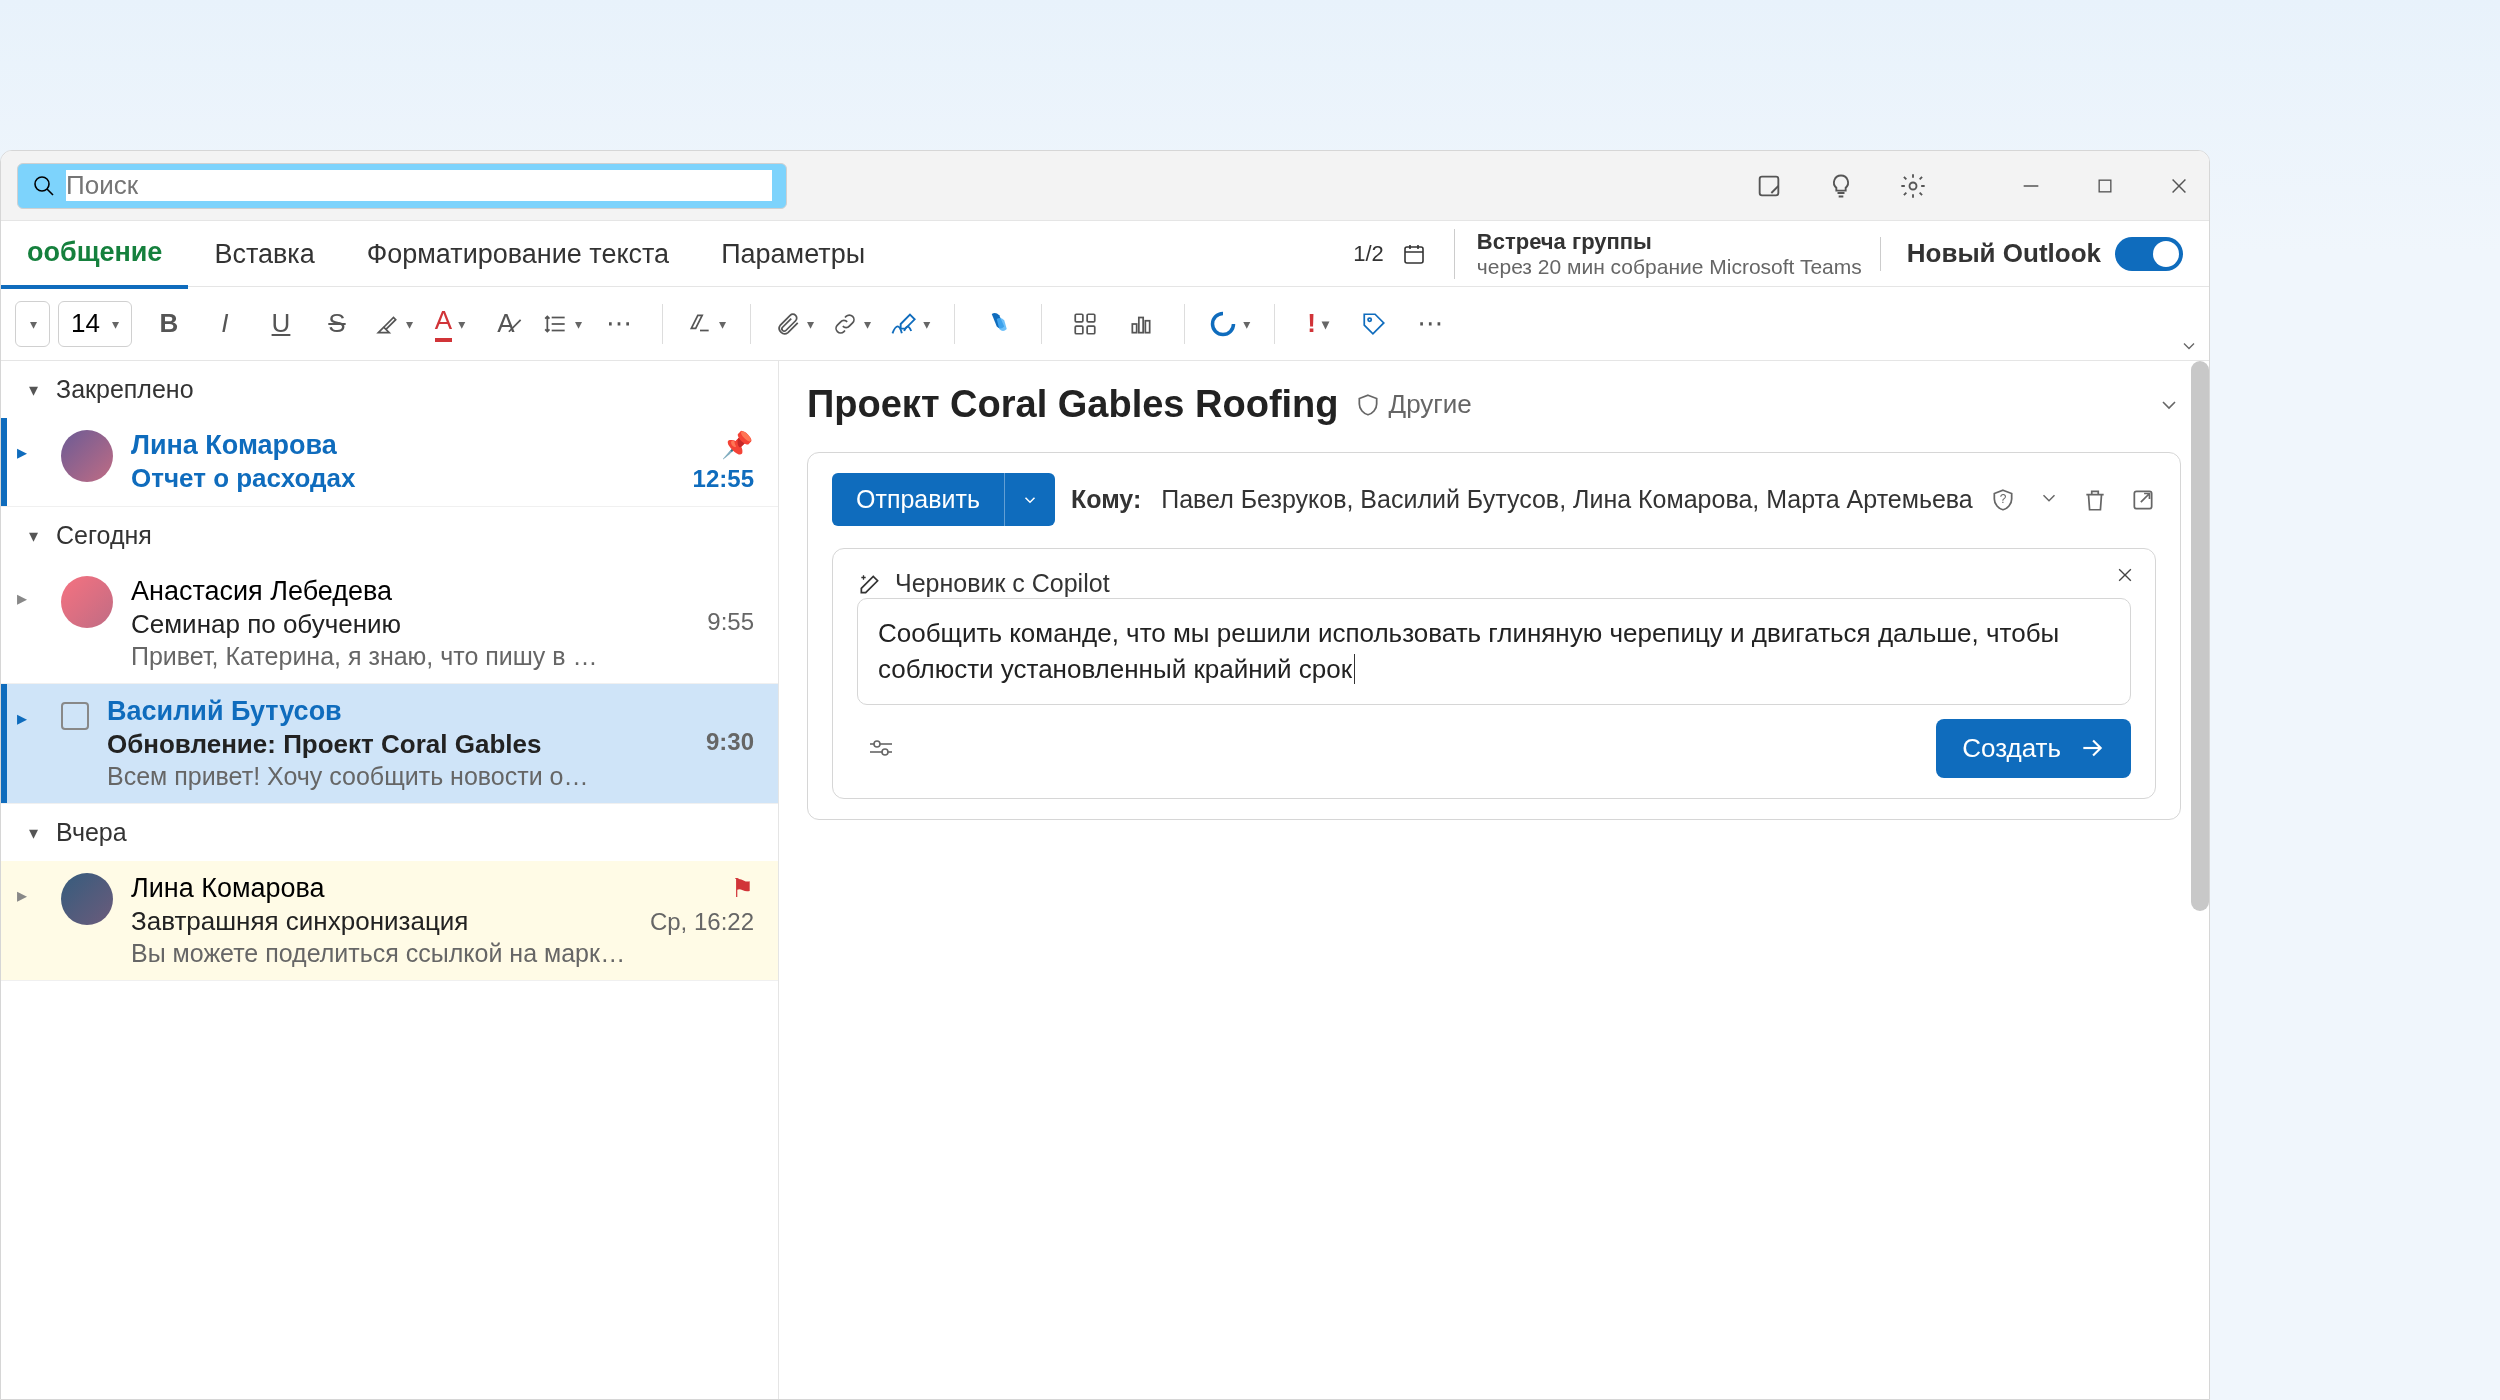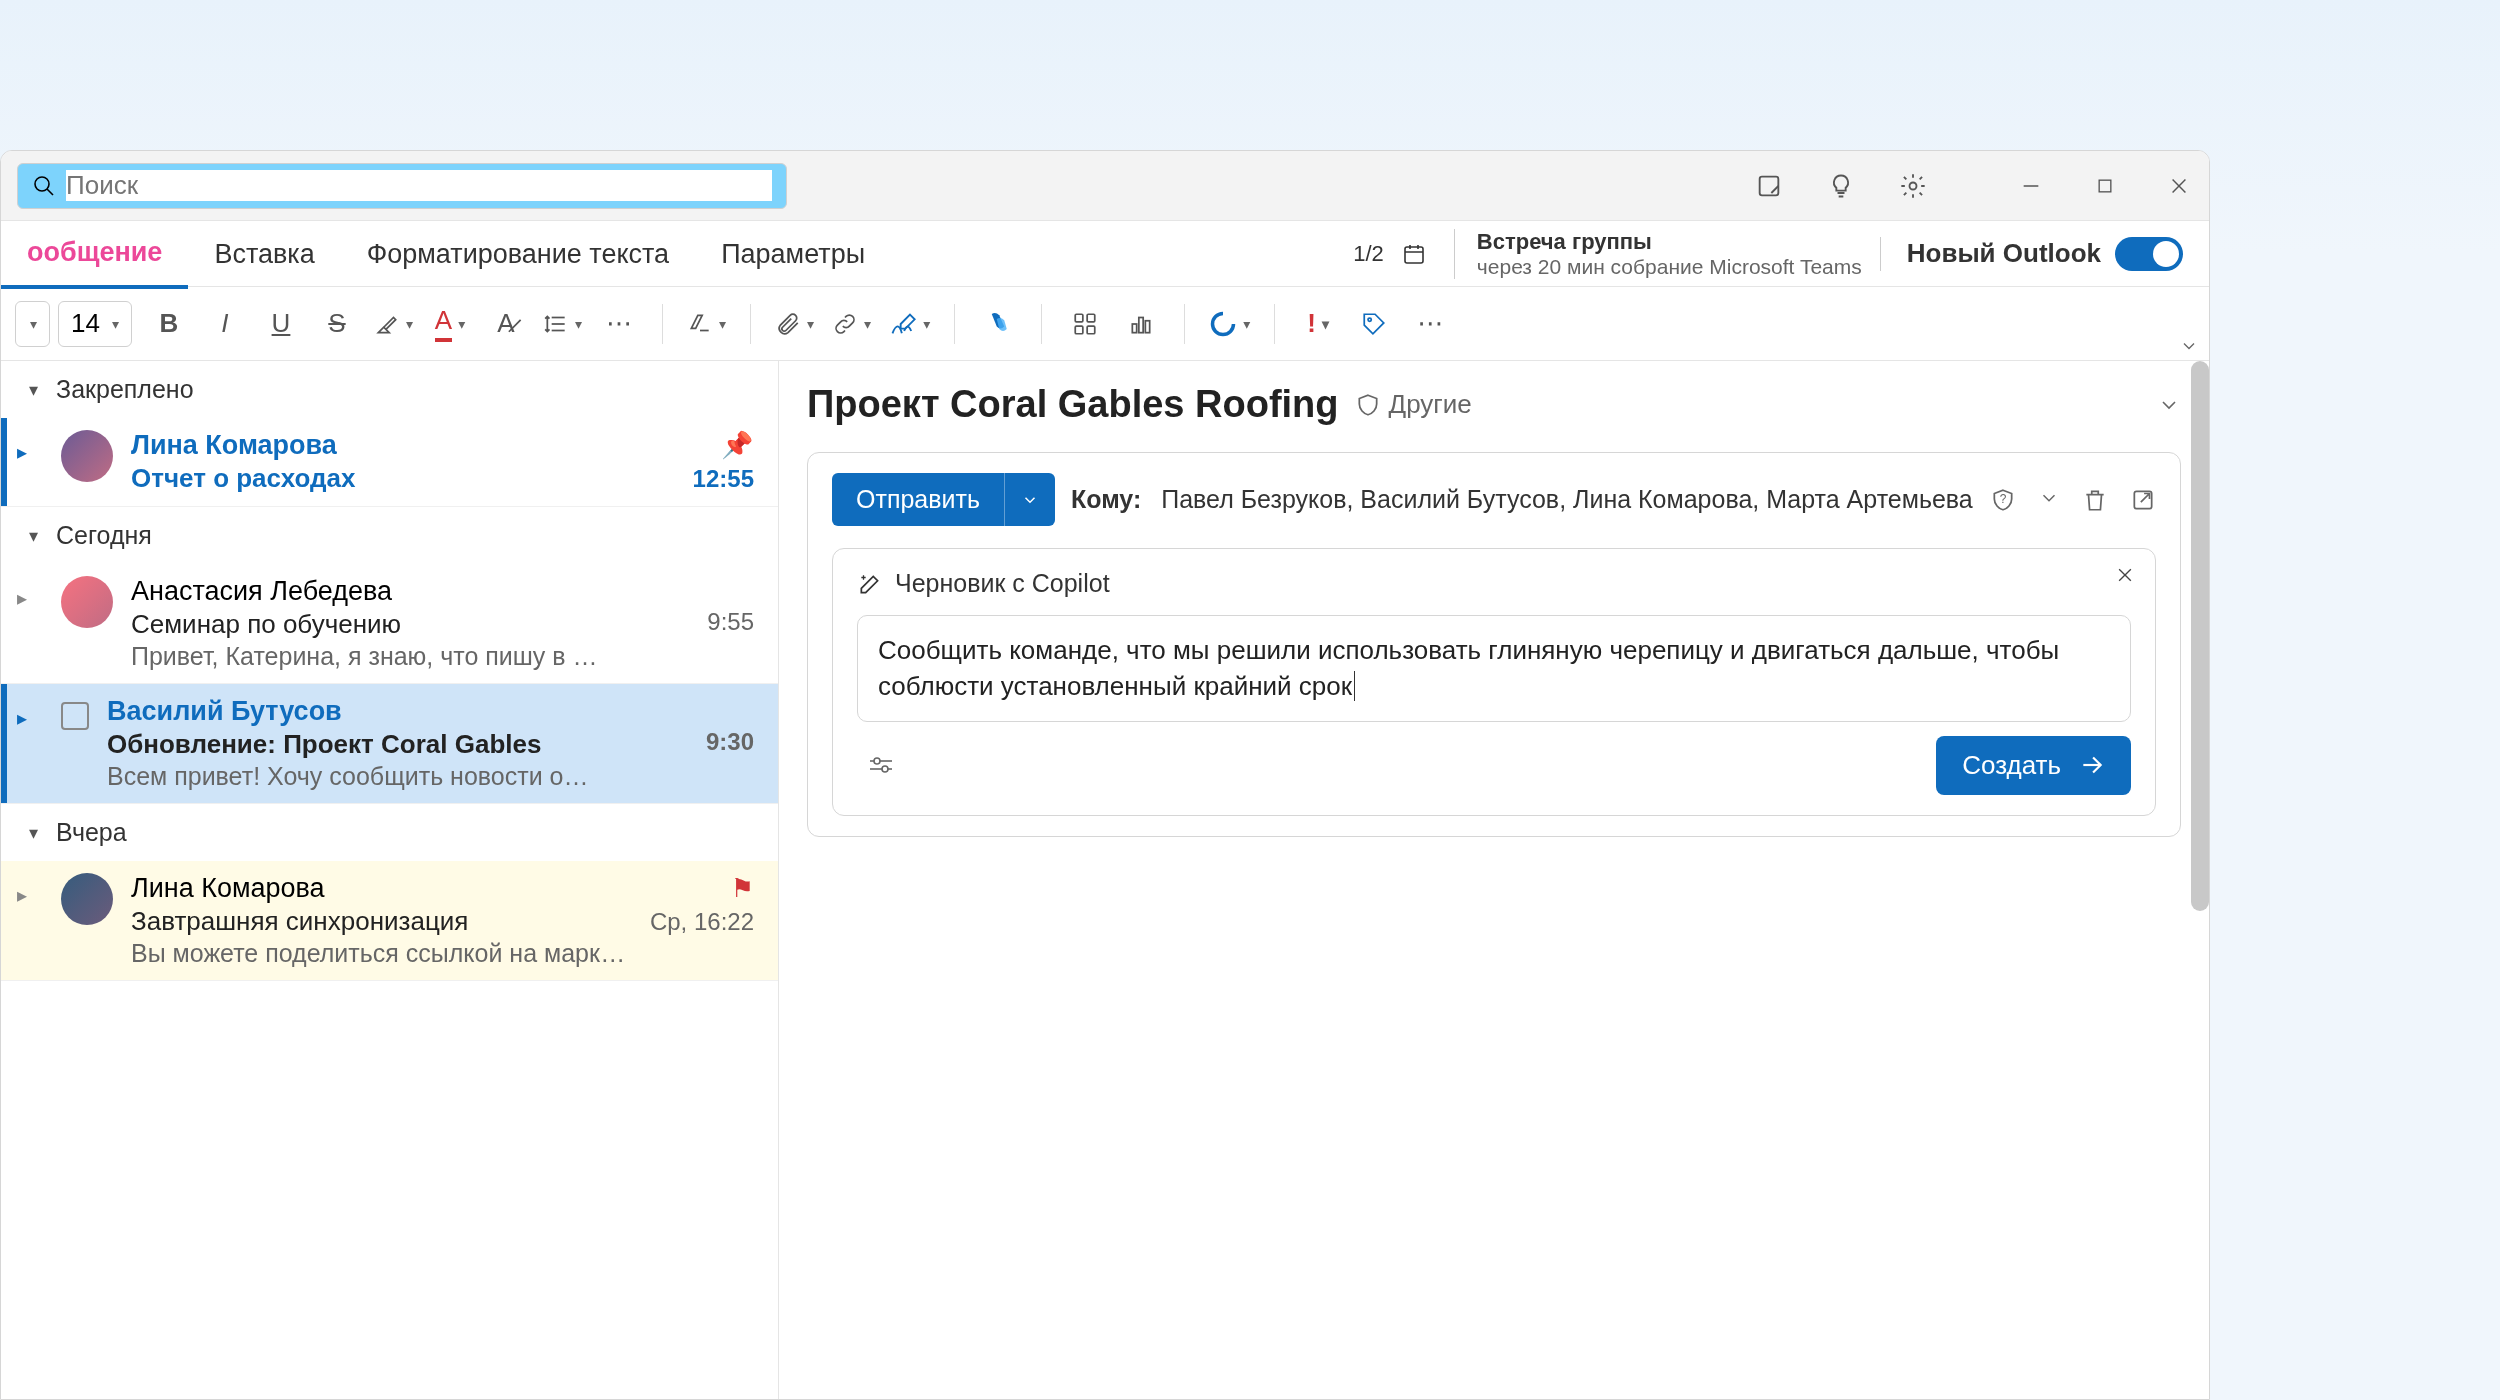--- a/index.html
+++ b/index.html
@@ -11,21 +11,21 @@
 .search-box { width: 770px; height: 46px; background: #7dd3fc; border: 1px solid #d0d0d0; border-radius: 6px; display: flex; align-items: center; padding: 0 14px; gap: 10px; }
 .search-box input { border: none; outline: none; font-size: 26px; flex: 1; color: #555; }
 .titlebar-spacer { flex: 1; }
 .titlebar-icons { display: flex; gap: 44px; align-items: center; }
 .titlebar-icon { width: 28px; height: 28px; display: flex; align-items: center; justify-content: center; color: #555; }
 .win-controls { display: flex; gap: 46px; margin-left: 46px; }
 
 
 .ribbon-tabs { height: 66px; display: flex; align-items: center; padding-left: 0; border-bottom: 1px solid #e5e5e5; }
 .rtab { font-size: 27px; color: #333; padding: 0 26px; line-height: 66px; cursor: pointer; }
-.rtab.active { color: #ec4899; border-bottom: 4px solid #0f6cbd; font-weight: 600; }
+.rtab.active { color: #15803d; border-bottom: 4px solid #0f6cbd; font-weight: 600; }
 .rtabs-right { margin-left: auto; display: flex; align-items: center; gap: 18px; padding-right: 26px; font-size: 22px; color: #333; }
 .meeting-block { display: flex; flex-direction: column; font-size: 22px; color: #333; border-left: 1px solid #ccc; padding-left: 22px; margin-left: 10px; }
 .meeting-block .line2 { color: #666; font-size: 21px; }
 .new-outlook { display: flex; align-items: center; gap: 14px; border-left: 1px solid #ccc; padding-left: 26px; font-size: 26px; font-weight: 600; }
 .toggle { width: 68px; height: 34px; background: #0f6cbd; border-radius: 17px; position: relative; }
 .toggle::after { content: ""; position: absolute; width: 26px; height: 26px; background: #fff; border-radius: 50%; top: 4px; right: 4px; }
 
 
 .ribbon-bar { height: 74px; display: flex; align-items: center; padding: 0 14px; gap: 8px; border-bottom: 1px solid #e5e5e5; position: relative; }
 .rb-group { display: flex; align-items: center; gap: 18px; padding: 0 10px; }
@@ -77,21 +77,21 @@
 .msg-header .spacer { flex: 1; }
 .compose-card { border: 1px solid #d6d6d6; border-radius: 12px; padding: 20px 24px; }
 .compose-top { display: flex; align-items: center; gap: 16px; margin-bottom: 22px; }
 .send-btn { display: flex; }
 .send-main { background: #0f6cbd; color: #fff; border: none; font-size: 25px; padding: 12px 24px; border-radius: 6px 0 0 6px; cursor: pointer; }
 .send-drop { background: #0f6cbd; color: #fff; border: none; border-left: 1px solid rgba(255,255,255,0.35); padding: 12px 16px; border-radius: 0 6px 6px 0; cursor: pointer; }
 .to-line { font-size: 25px; color: #333; }
 .to-line .label { font-weight: 600; margin-right: 20px; }
 .compose-top-right { margin-left: auto; display: flex; gap: 22px; color: #666; font-size: 24px; }
 .copilot-box { border: 1px solid #d6d6d6; border-radius: 12px; padding: 20px 24px 20px 24px; margin-top: 8px; position: relative; }
-.copilot-head { display: flex; align-items: center; gap: 12px; font-size: 25px; color: #333; margin-bottom: 17px; }
+.copilot-head { display: flex; align-items: center; gap: 12px; font-size: 25px; color: #333; margin-bottom: 0; }
 .copilot-close { position: absolute; right: 20px; top: 16px; font-size: 24px; color: #444; cursor: pointer; }
 .copilot-input { border: 1px solid #d6d6d6; border-radius: 10px; padding: 16px 20px; font-size: 26px; color: #222; line-height: 1.4; }
 .copilot-actions { display: flex; align-items: center; margin-top: 14px; }
 .sliders-icon { color: #666; font-size: 22px; padding: 6px 10px; }
 .create-btn { margin-left: auto; background: #0f6cbd; color: #fff; border: none; font-size: 26px; padding: 14px 26px; border-radius: 8px; display: flex; align-items: center; gap: 18px; cursor: pointer; }
 .vscroll { position: absolute; right: 0; top: 210px; width: 18px; height: 550px; background: #c8c8c8; border-radius: 9px; }
 
 svg { display: block; }
 .i { stroke: currentColor; stroke-width: 1.6; fill: none; }
 </style>

